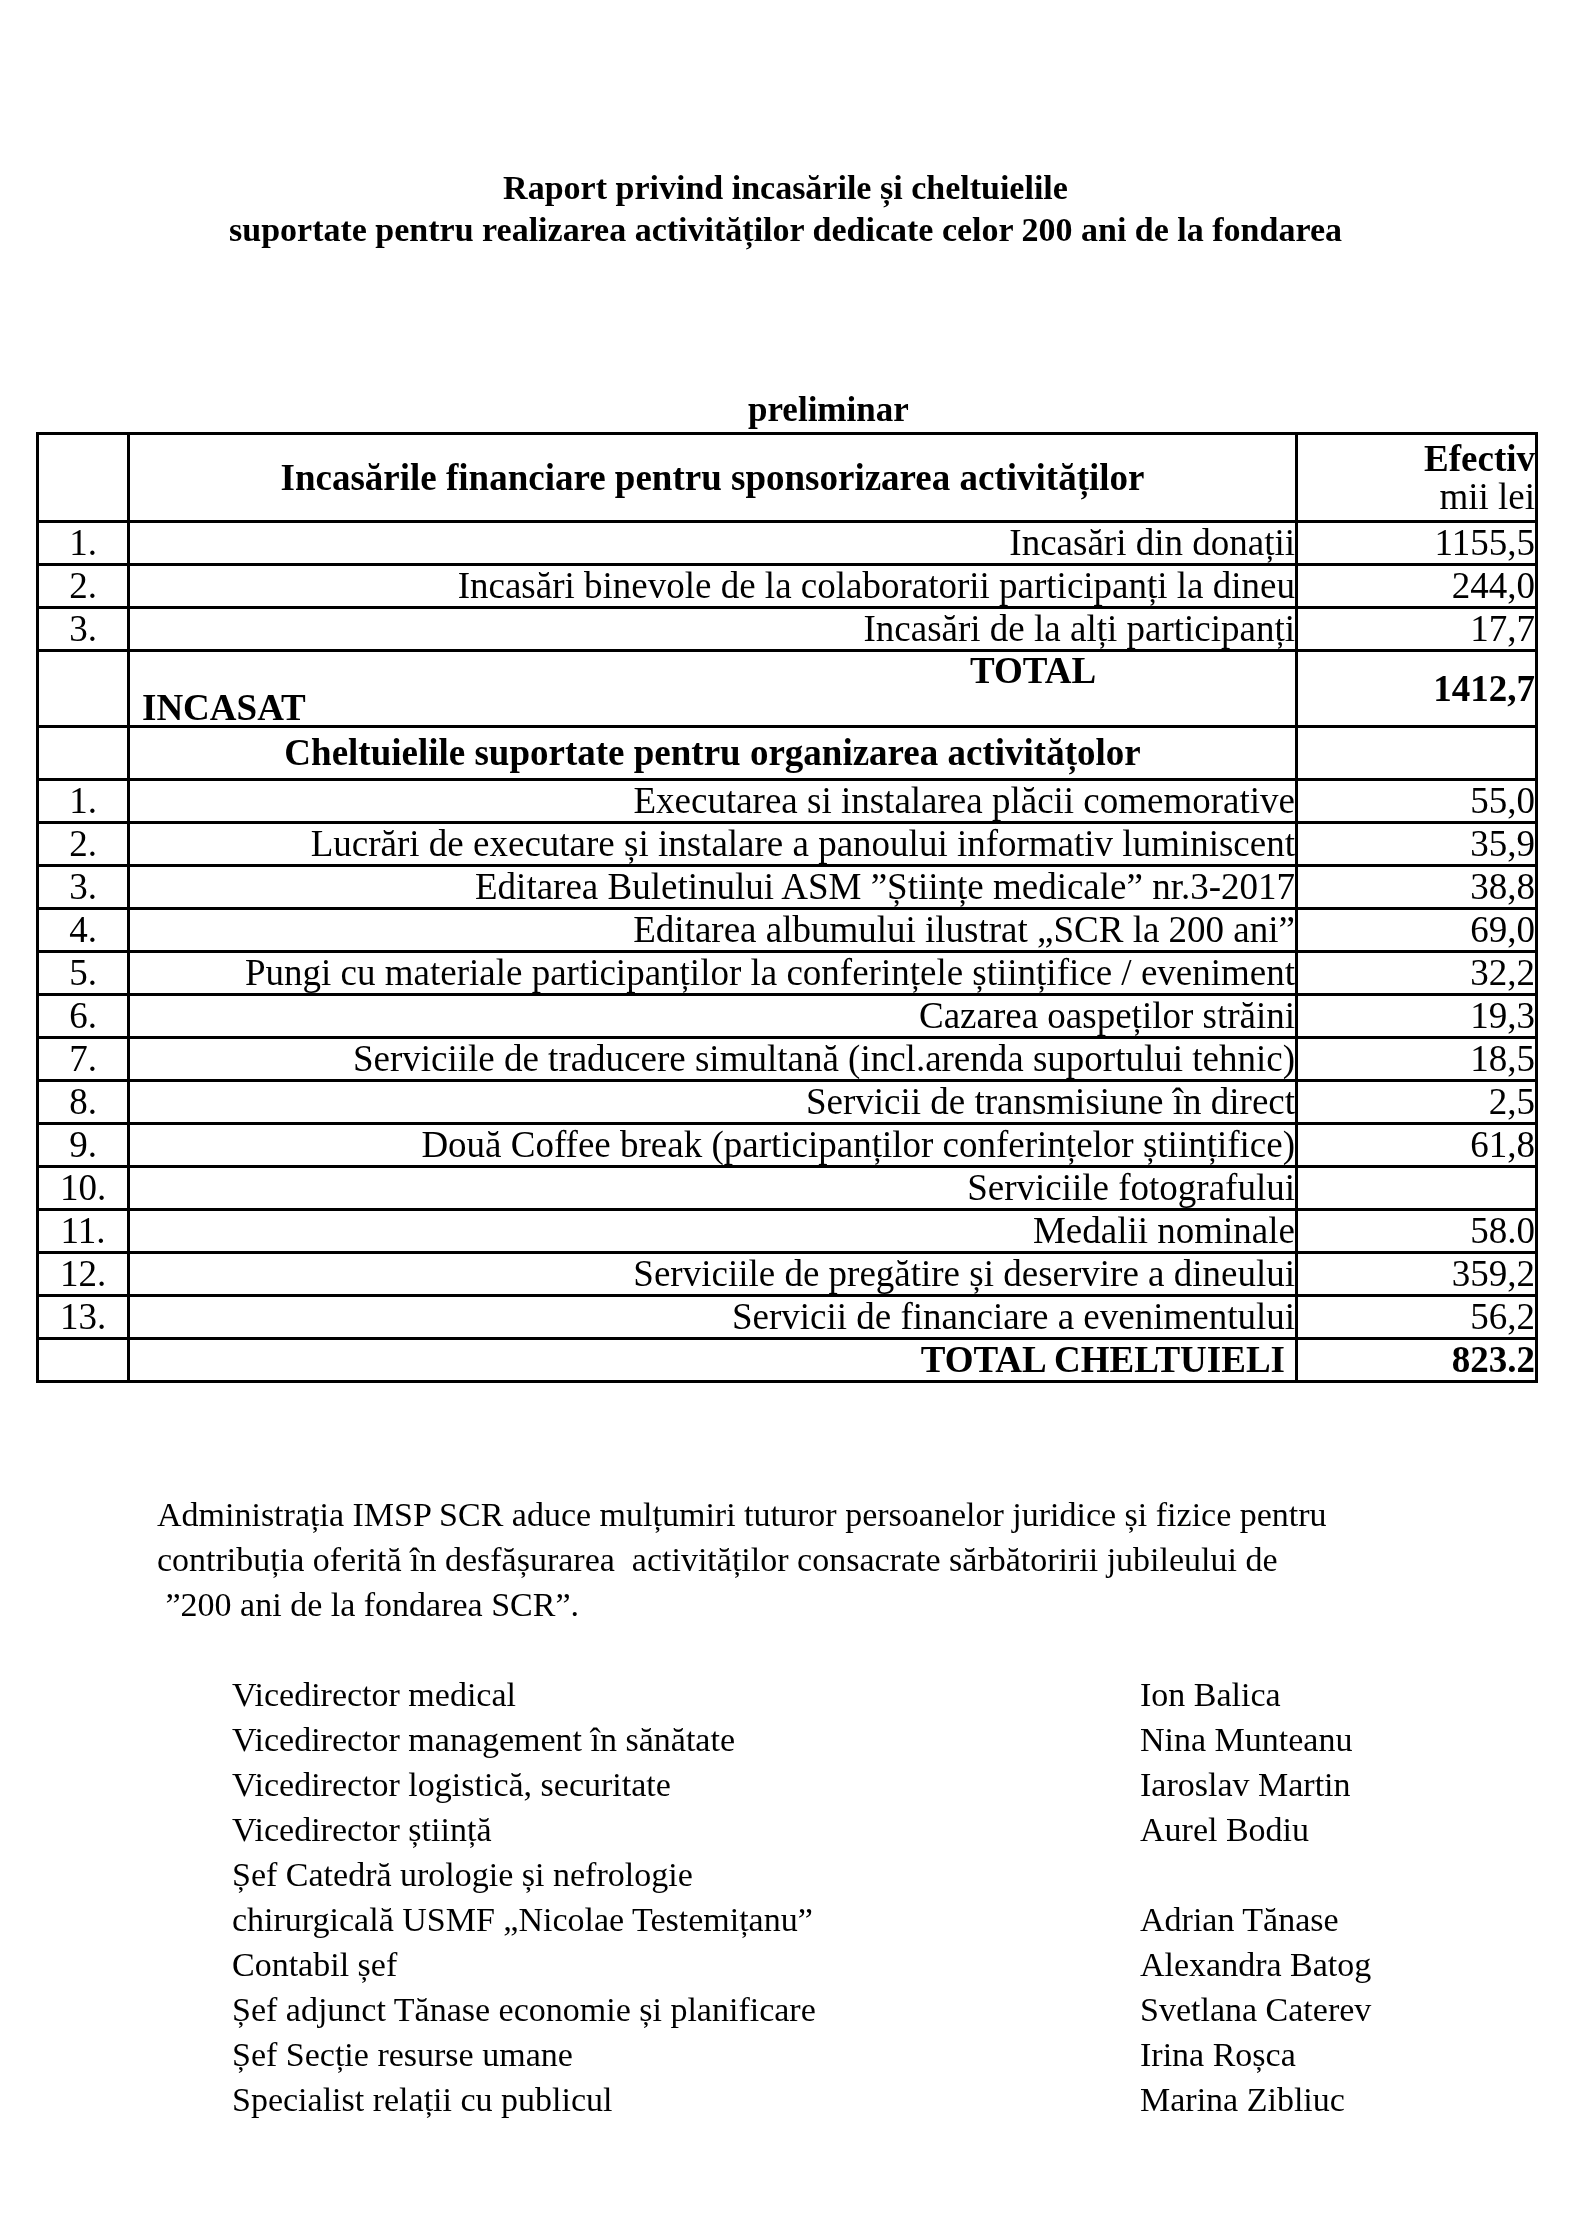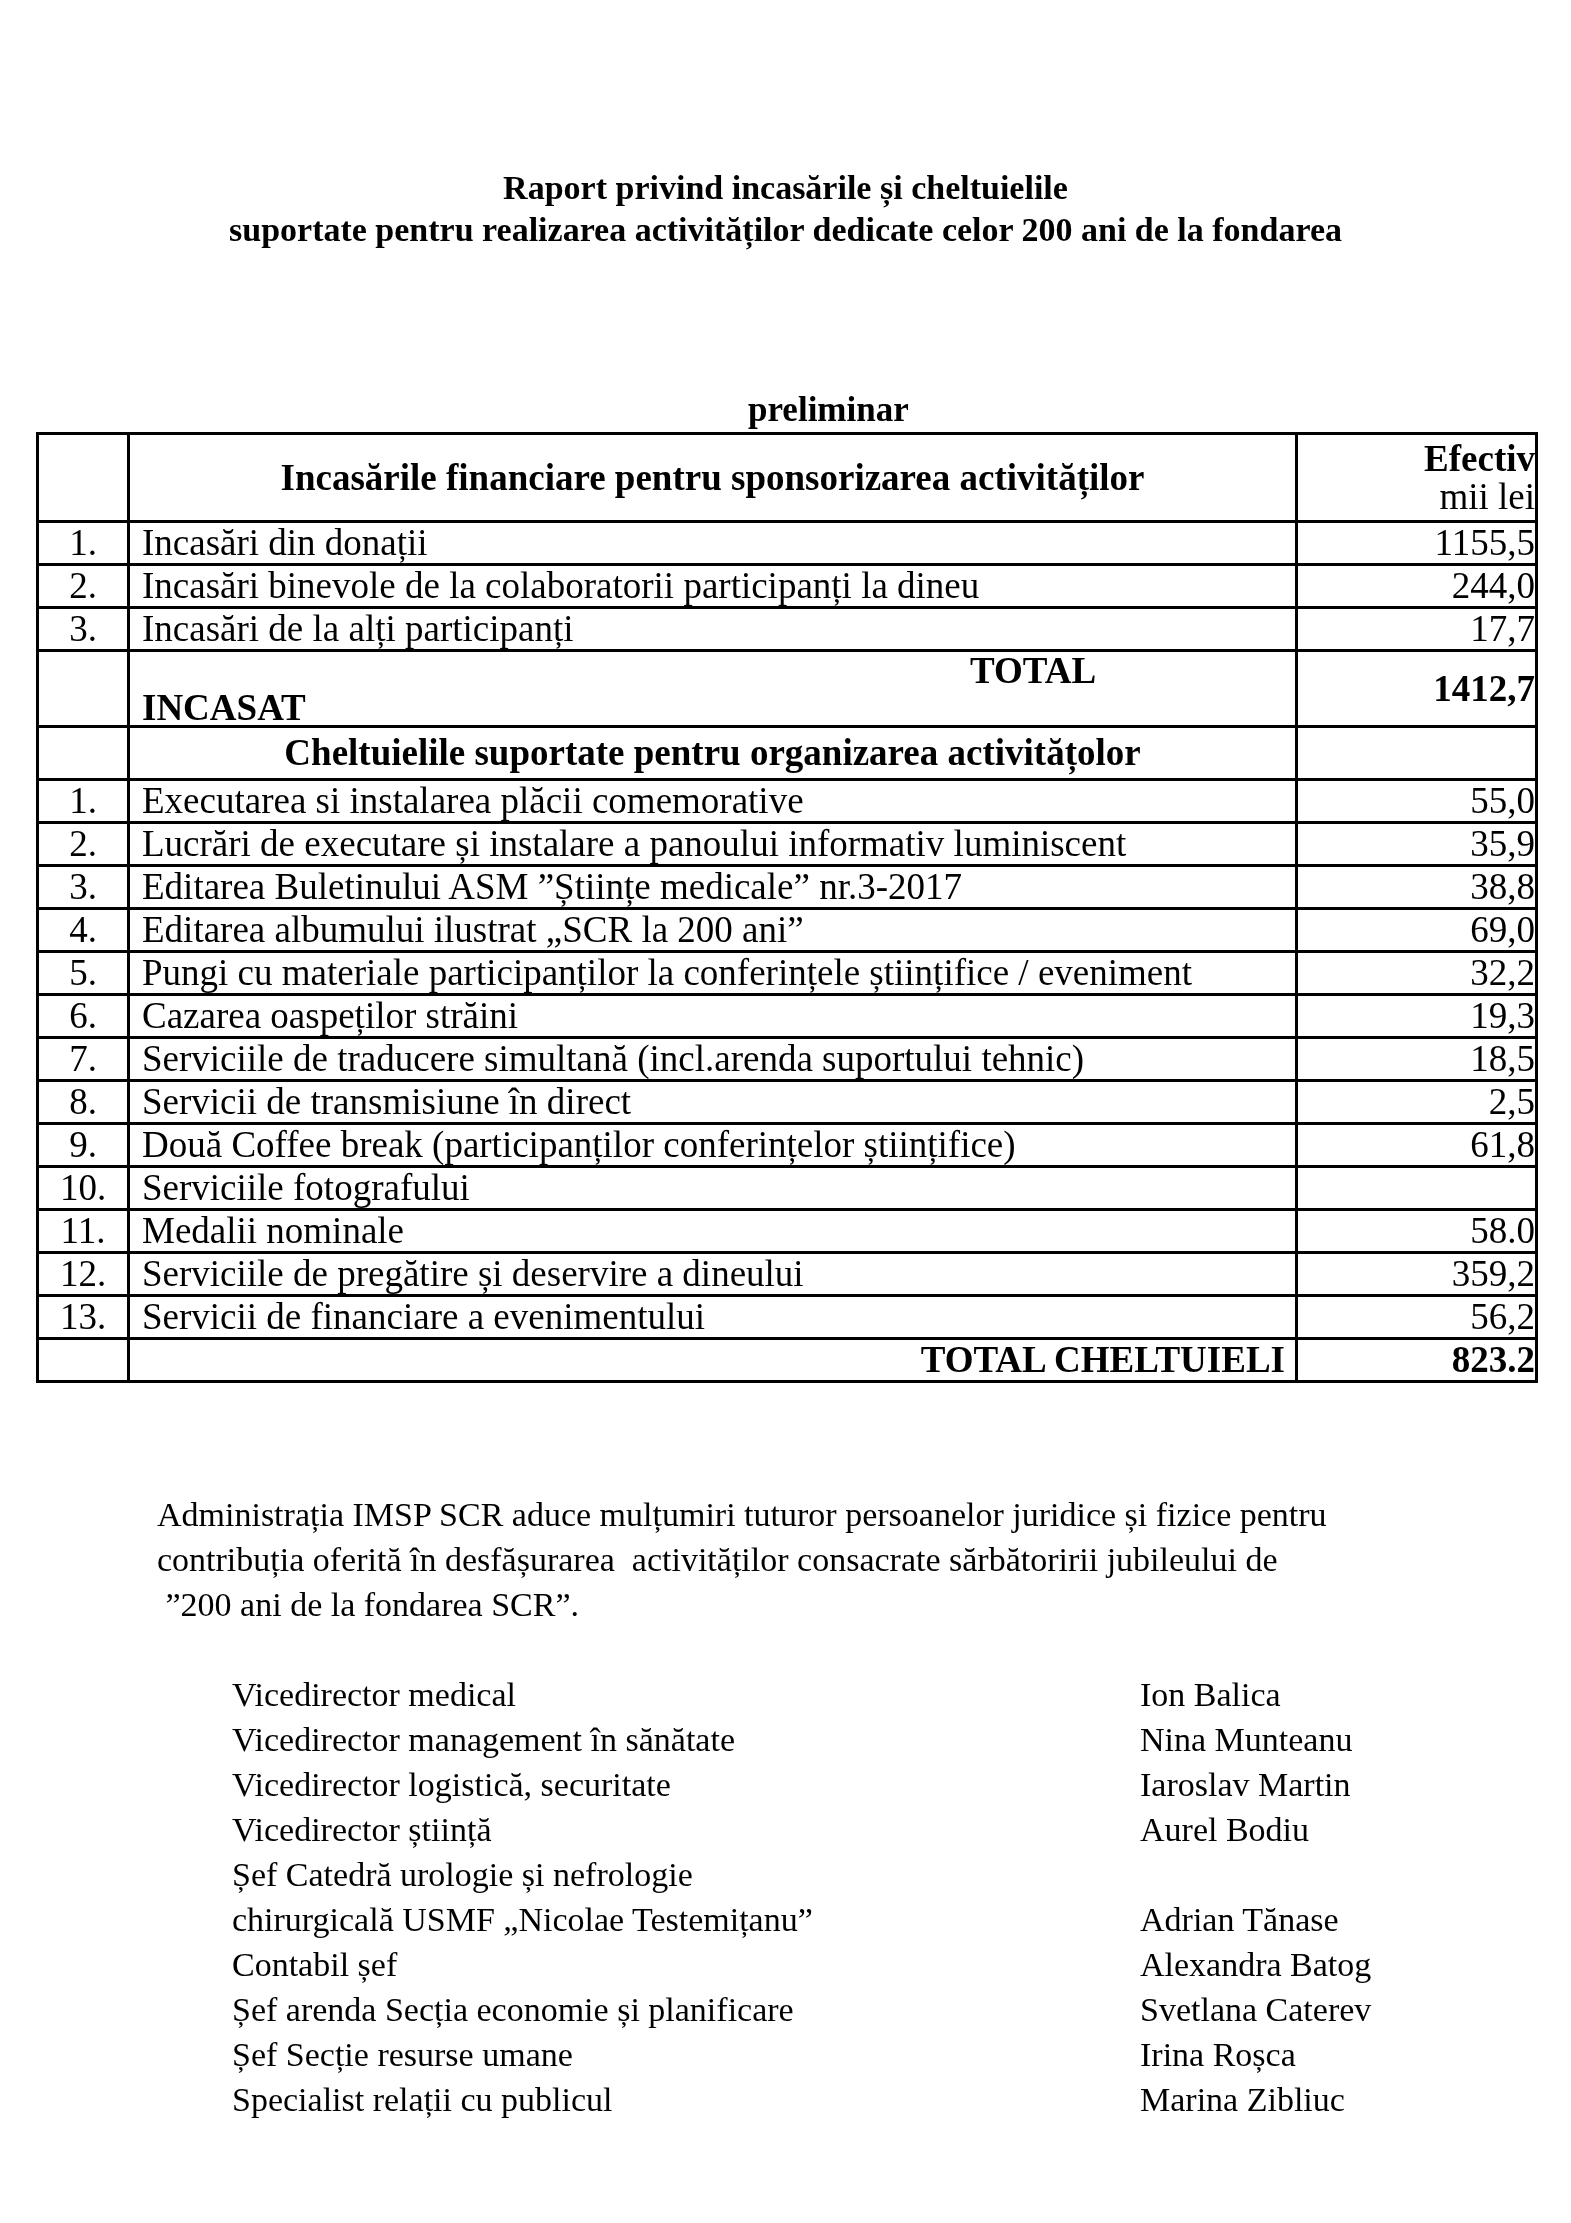--- a/index.html
+++ b/index.html
@@ -22,21 +22,21 @@
       font-size: 37px;
     }
     table.report td {
       border: 3px solid #000; padding: 0; vertical-align: middle;
       line-height: 38px; white-space: nowrap; overflow: hidden;
     }
     col.c-num { width: 91px; }
     col.c-desc { width: 1168px; }
     col.c-val { width: 240px; }
     td.num { text-align: center; }
-    td.desc { padding-left: 12px !important; }
+    td.desc { padding-left: 12px !important; text-align: right; }
     td.val { text-align: right; }
     tr.hdr td { height: 85px; }
     tr.hdr td.desc { text-align: center; font-weight: bold; padding-left: 0 !important; }
     tr.hdr td.val { line-height: 38px; }
     .bold { font-weight: bold; }
     tr.row td { height: 40px; }
     tr.total-in td { height: 73px; }
     tr.total-in td.desc { position: relative; font-weight: bold; }
     .total-in-a { position: absolute; left: 840px; top: 0px; }
     .total-in-b { position: absolute; left: 12px; bottom: -2px; }
@@ -212,21 +212,21 @@
     </div>
   <div class="sig-row">
       <span class="role">chirurgicală USMF „Nicolae Testemițanu”</span>
       <span class="name">Adrian Tănase</span>
     </div>
   <div class="sig-row">
       <span class="role">Contabil șef</span>
       <span class="name">Alexandra Batog</span>
     </div>
   <div class="sig-row">
-      <span class="role">Șef arenda Secția economie și planificare</span>
+      <span class="role">Șef adjunct Tănase economie și planificare</span>
       <span class="name">Svetlana Caterev</span>
     </div>
   <div class="sig-row">
       <span class="role">Șef Secție resurse umane</span>
       <span class="name">Irina Roșca</span>
     </div>
   <div class="sig-row">
       <span class="role">Specialist relații cu publicul</span>
       <span class="name">Marina Zibliuc</span>
     </div>

